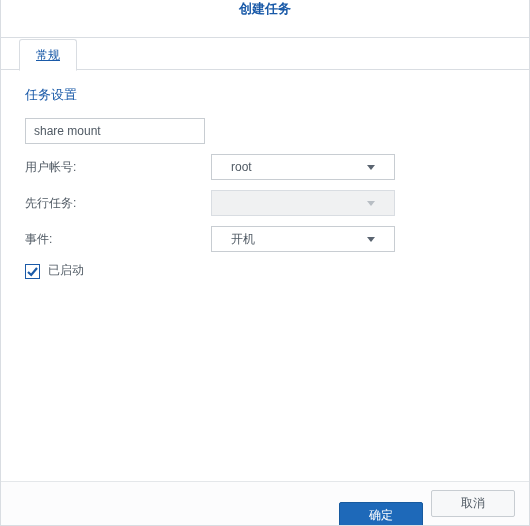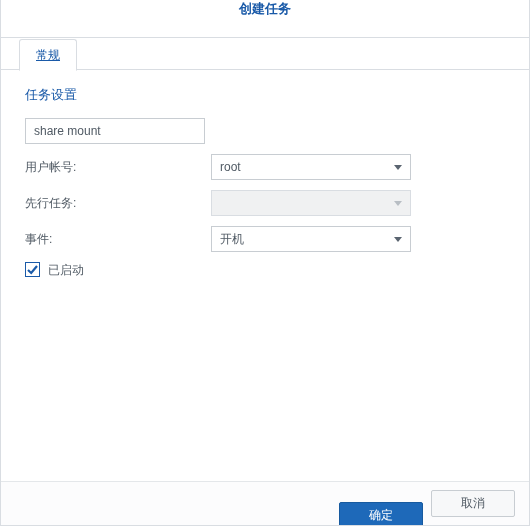--- a/index.html
+++ b/index.html
@@ -78,24 +78,24 @@
     padding: 0 8px;
     font-size: 12px;
     color: #505a64;
     outline: none;
   }
   .select-wrap {
     position: relative;
     width: 200px;
   }
   .select-input {
-    width: 200px;
+    width: 184px;
     height: 26px;
     border: 1px solid #c8cdd2;
-    padding: 0 8px;
+    padding: 0 19px;
     font-size: 12px;
     color: #505a64;
     background: #fff;
     display: flex;
     align-items: center;
     justify-content: space-between;
     cursor: pointer;
   }
   .select-input.disabled {
     background: #f0f1f2;
@@ -108,21 +108,21 @@
     height: 0;
     border-left: 4px solid transparent;
     border-right: 4px solid transparent;
     border-top: 5px solid #5a6470;
   }
   .select-input.disabled .caret {
     border-top-color: #b8bec4;
   }
   .checkbox-row {
     display: flex;
-    align-items: flex-start;
+    align-items: flex-end;
     margin-top: 8px;
   }
   .checkbox {
     width: 15px;
     height: 15px;
     border: 1px solid #1a5aa8;
     background: #fff;
     margin-right: 8px;
     display: flex;
     align-items: center;

